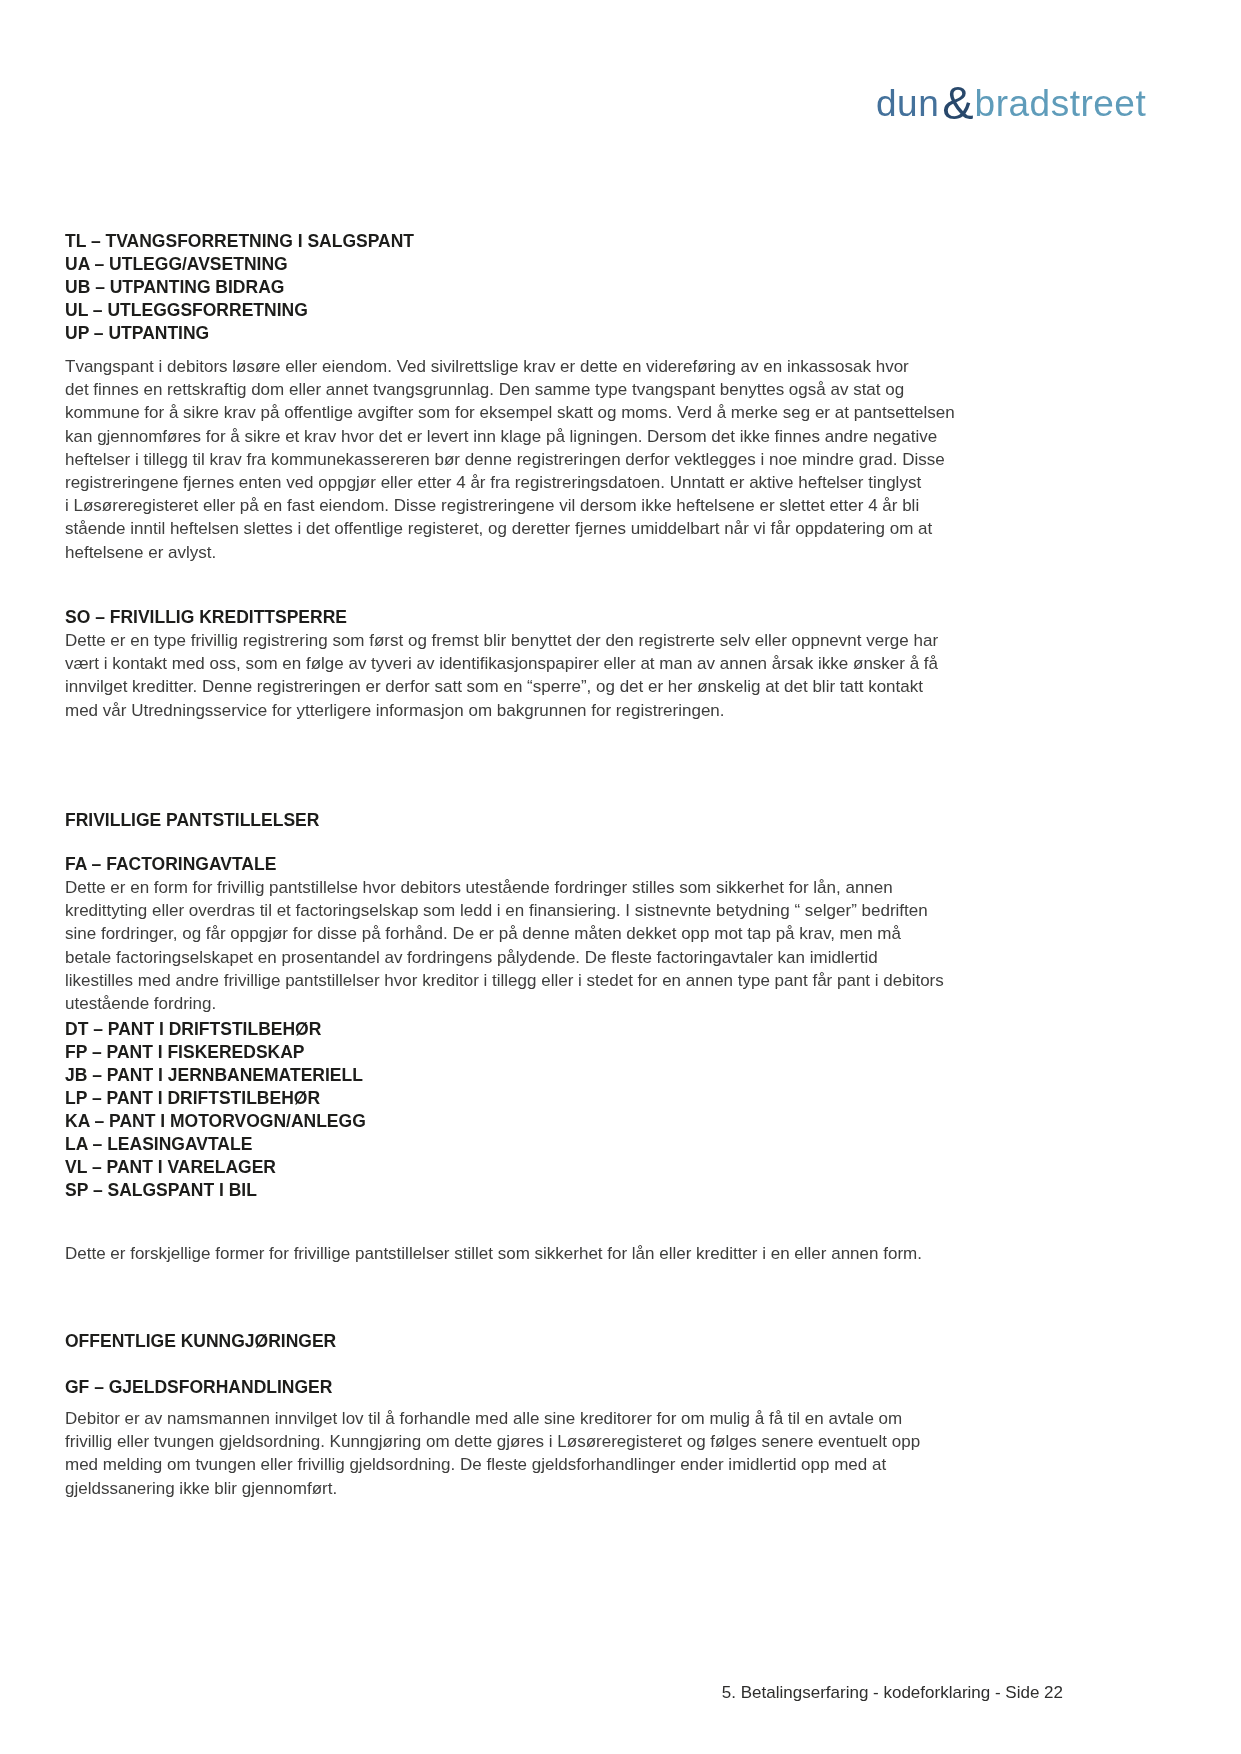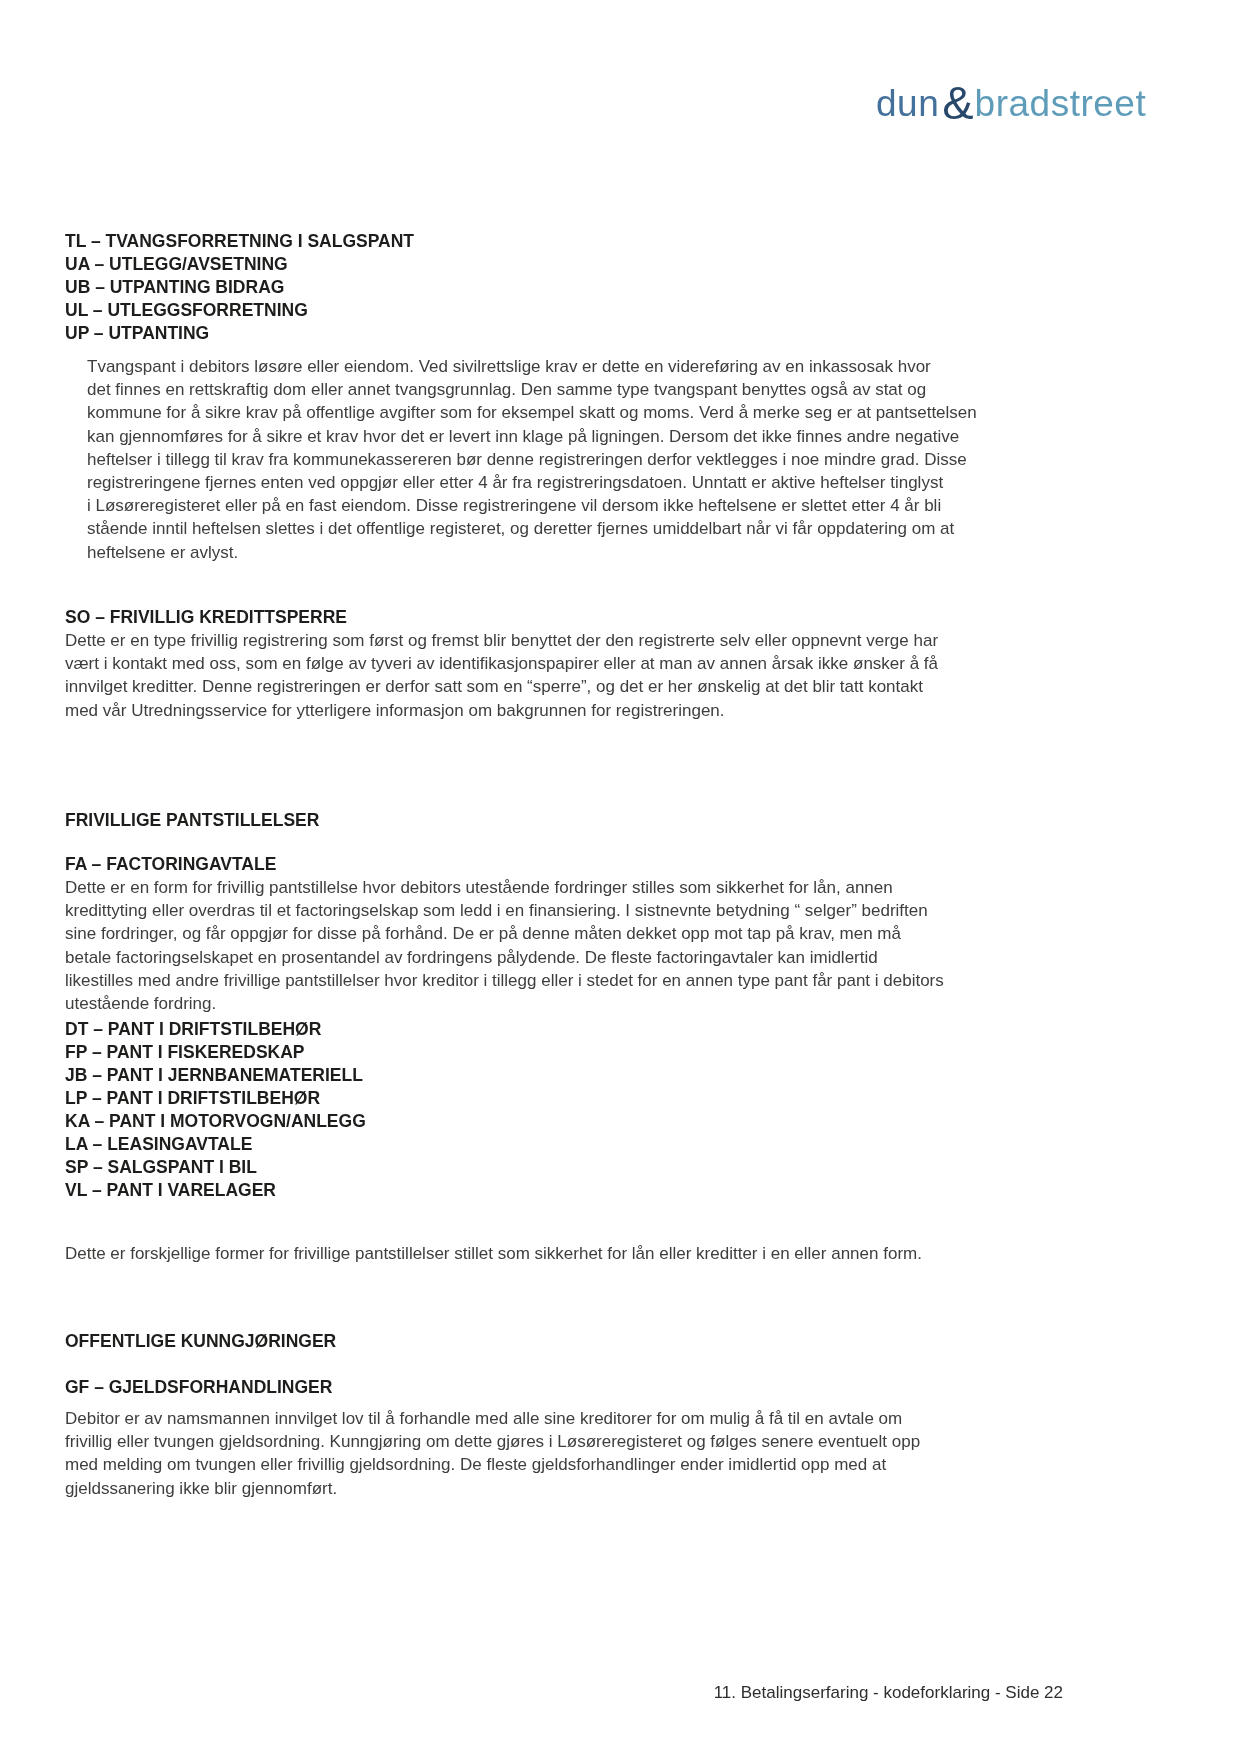--- a/index.html
+++ b/index.html
@@ -62,21 +62,21 @@
   }
   .para {
     font-size: 17px;
     line-height: 23.2px;
     color: #3e3e3d;
     white-space: pre-line;
   }
 
   
   #codes1   { top: 230px; }
-  #para1    { top: 355px; margin-left: 22px; }
+  #para1    { top: 355px; }
   #soHead   { top: 606px; }
   #para2    { top: 629px; }
   #section1 { top: 809px; }
   #faHead   { top: 853px; }
   #para3    { top: 876px; }
   #codes2   { top: 998px; margin-top: 20px; }
   #para4    { top: 1242px; }
   #section2 { top: 1330px; }
   #gfHead   { top: 1376px; }
   #para5    { top: 1407px; }
@@ -138,30 +138,30 @@
 likestilles med andre frivillige pantstillelser hvor kreditor i tillegg eller i stedet for en annen type pant får pant i debitors
 utestående fordring.</div>
 
   <div class="block" id="codes2">
     <div class="code-line">DT – PANT I DRIFTSTILBEHØR</div>
     <div class="code-line">FP – PANT I FISKEREDSKAP</div>
     <div class="code-line">JB – PANT I JERNBANEMATERIELL</div>
     <div class="code-line">LP – PANT I DRIFTSTILBEHØR</div>
     <div class="code-line">KA – PANT I MOTORVOGN/ANLEGG</div>
     <div class="code-line">LA – LEASINGAVTALE</div>
+    <div class="code-line">VL – PANT I VARELAGER</div>
     <div class="code-line">SP – SALGSPANT I BIL</div>
-    <div class="code-line">VL – PANT I VARELAGER</div>
   </div>
 
   <div class="block para" id="para4">Dette er forskjellige former for frivillige pantstillelser stillet som sikkerhet for lån eller kreditter i en eller annen form.</div>
 
   <div class="block section-heading" id="section2">OFFENTLIGE KUNNGJØRINGER</div>
 
   <div class="block heading" id="gfHead">GF – GJELDSFORHANDLINGER</div>
 
   <div class="block para" id="para5">Debitor er av namsmannen innvilget lov til å forhandle med alle sine kreditorer for om mulig å få til en avtale om
 frivillig eller tvungen gjeldsordning. Kunngjøring om dette gjøres i Løsøreregisteret og følges senere eventuelt opp
 med melding om tvungen eller frivillig gjeldsordning. De fleste gjeldsforhandlinger ender imidlertid opp med at
 gjeldssanering ikke blir gjennomført.</div>
 
-  <div class="footer">11. Betalingserfaring - kodeforklaring - Side 22</div>
+  <div class="footer">5. Betalingserfaring - kodeforklaring - Side 22</div>
 
 </div>
 
 </body></html>

